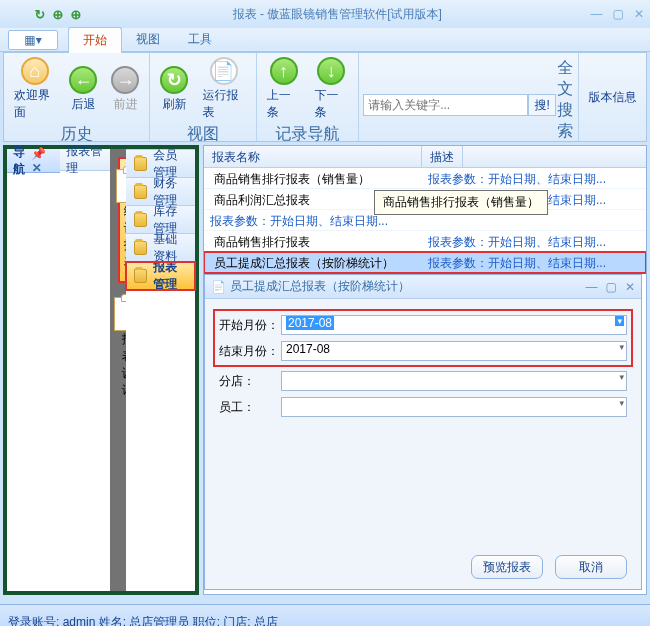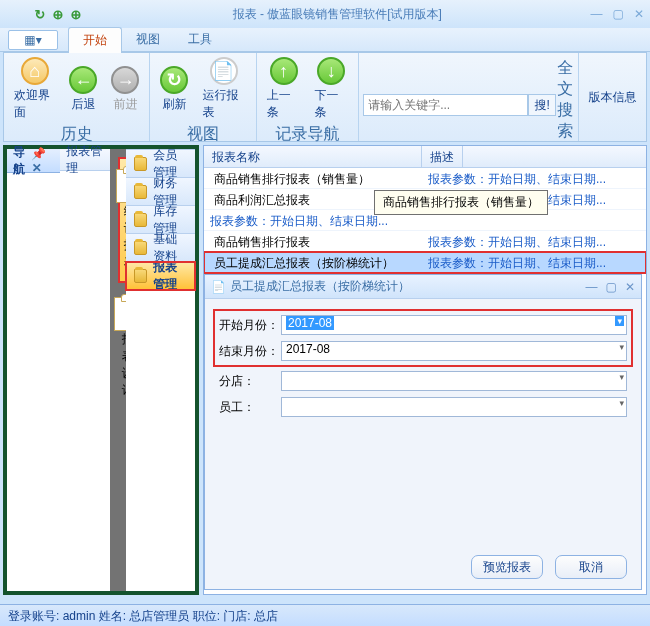--- a/index.html
+++ b/index.html
@@ -59,21 +59,21 @@
 .dlg-body{padding:12px 14px}
 .frow{display:flex;align-items:center;margin-bottom:6px}
 .frow label{width:62px;color:#000}
 .frow .finput{flex:1;height:20px;border:1px solid #a0b8d8;background:#fff;padding:0 4px;display:flex;align-items:flex-start;position:relative}
 .frow .finput .dd{position:absolute;right:2px;color:#666;font-size:9px}
 .frow .finput.sel-v{background:#fff}
 .frow .finput.sel-v span{background:#3399ff;color:#fff;padding:0 2px}
 .frow.hl{outline:2px solid #e03030;padding:4px;margin-left:-4px;margin-right:-4px}
 .dlg-foot{position:absolute;bottom:10px;right:14px;display:flex;gap:12px}
 .dlg-foot button{width:72px;height:24px;background:linear-gradient(#fdfdfd,#e8eef8);border:1px solid #8db2e3;border-radius:7px;color:#15428b;cursor:pointer}
-.status{position:absolute;bottom:0;left:0;right:0;height:22px;background:linear-gradient(#d8e8fb,#c4ddff);border-top:1px solid #8db2e3;padding:3px 8px;color:#15428b}
+.status{position:absolute;bottom:0;left:0;right:0;height:22px;background:linear-gradient(#d8e8fb,#c4ddff);border-top:1px solid #8db2e3;padding:9px 8px;color:#15428b}
 </style>
 </head>
 <body>
 
 <div class="titlebar">
   <div class="qat">
     <span style="color:#3a9a3a">↻</span>
     <span style="color:#3a9a3a">⊕</span>
     <span style="color:#3a9a3a">⊕</span>
   </div>

